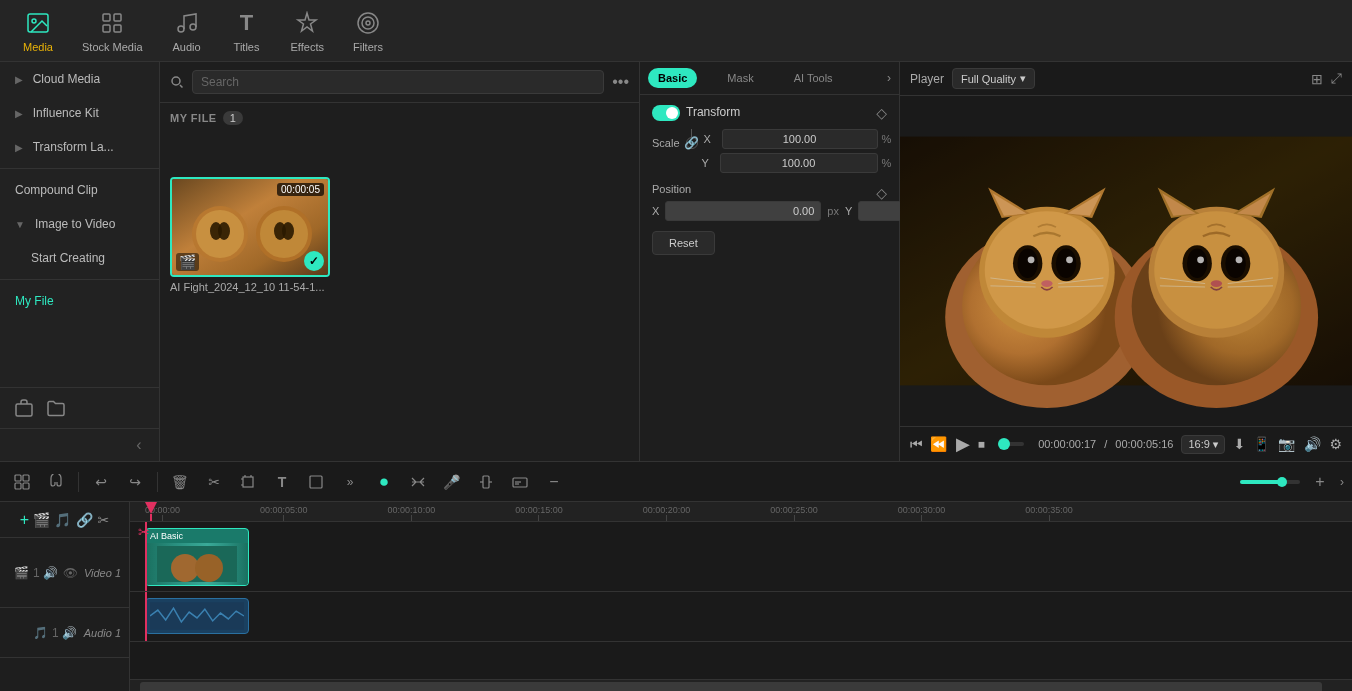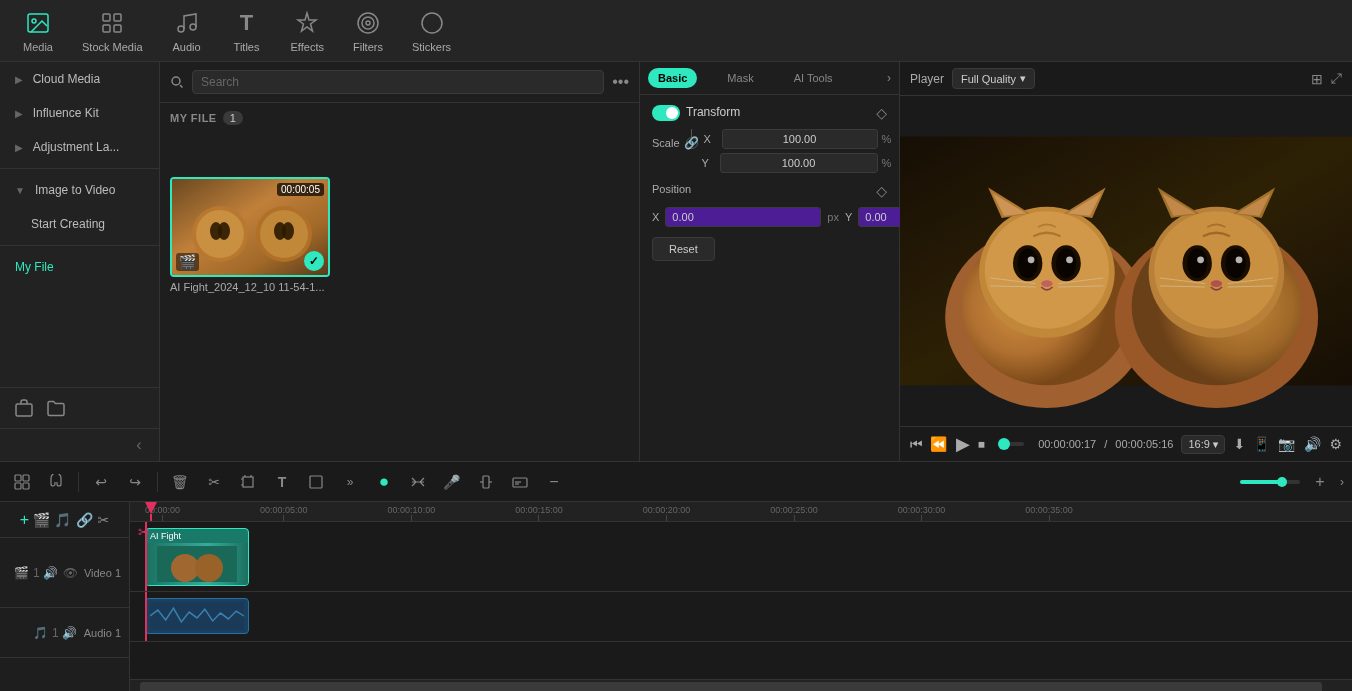--- a/index.html
+++ b/index.html
@@ -1,21 +1,21 @@
 <!DOCTYPE html>
 <html><head>
   <meta charset="utf-8">
   <style>
     * { box-sizing: border-box; margin: 0; padding: 0; }
     body { background: #1a1a1a; color: #ccc; font-family: -apple-system, BlinkMacSystemFont, 'Segoe UI', sans-serif; font-size: 12px; width: 1352px; height: 691px; overflow: hidden; display: flex; flex-direction: column; }
 
     
     .top-nav { display: flex; align-items: center; background: #252525; height: 62px; padding: 0 8px; border-bottom: 1px solid #333; flex-shrink: 0; }
     .nav-item { display: flex; flex-direction: column; align-items: center; justify-content: center; padding: 6px 14px; cursor: pointer; color: #aaa; gap: 4px; border-radius: 6px; min-width: 60px; }
-    .nav-item.active { color: #a3a3a3; }
+    .nav-item.active { color: #eab308; }
     .nav-icon { width: 28px; height: 28px; display: flex; align-items: center; justify-content: center; font-size: 18px; }
     .nav-label { font-size: 11px; }
 
     
     .main-row { display: flex; flex: 1; overflow: hidden; }
 
     
     .left-sidebar { width: 160px; background: #222; border-right: 1px solid #333; display: flex; flex-direction: column; flex-shrink: 0; }
     .sidebar-item { display: flex; align-items: center; padding: 10px 12px; cursor: pointer; color: #bbb; gap: 8px; border-left: 3px solid transparent; }
     .sidebar-item.active { color: #2ee8c0; }
@@ -51,27 +51,27 @@
     .props-subtab.active { background: #2ee8c0; color: #000; font-weight: 600; }
     .props-subtab-arrow { color: #888; cursor: pointer; margin-left: auto; }
     .props-section { padding: 10px 12px; }
     .props-section-header { display: flex; align-items: center; justify-content: space-between; margin-bottom: 8px; }
     .props-section-title { color: #ccc; font-size: 12px; display: flex; align-items: flex-start; gap: 6px; }
     .toggle-on { width: 28px; height: 16px; background: #2ee8c0; border-radius: 8px; position: relative; cursor: pointer; }
     .toggle-on::after { content: ''; position: absolute; left: 14px; top: 2px; width: 12px; height: 12px; background: #fff; border-radius: 50%; }
     .toggle-off { width: 28px; height: 16px; background: #555; border-radius: 8px; position: relative; cursor: pointer; }
     .toggle-off::after { content: ''; position: absolute; left: 2px; top: 2px; width: 12px; height: 12px; background: #999; border-radius: 50%; }
     .diamond-btn { color: #888; cursor: pointer; font-size: 14px; }
-    .prop-row { display: flex; align-items: center; margin-bottom: 6px; gap: 6px; }
+    .prop-row { display: flex; align-items: flex-end; gap: 6px; }
     .prop-label { color: #aaa; font-size: 11px; width: 14px; }
     .prop-input { background: #2a2a2a; border: 1px solid #3a3a3a; border-radius: 3px; color: #ccc; padding: 3px 6px; font-size: 11px; flex: 1; outline: none; text-align: center; }
     .prop-unit { color: #777; font-size: 11px; width: 20px; }
     .prop-section-label { color: #aaa; font-size: 11px; margin-bottom: 6px; margin-top: 2px; }
     .prop-xy-label { color: #aaa; font-size: 11px; width: 16px; }
-    .prop-xy-input { background: #4c1d95; border: 1px solid #3a3a3a; border-radius: 3px; color: #ccc; padding: 3px 6px; font-size: 11px; flex: 1; outline: none; text-align: left; }
+    .prop-xy-input { background: #404040; border: 1px solid #3a3a3a; border-radius: 3px; color: #ccc; padding: 3px 6px; font-size: 11px; flex: 1; outline: none; text-align: right; }
     .prop-xy-unit { color: #777; font-size: 11px; width: 20px; }
     .path-curve-row { display: flex; align-items: center; justify-content: space-between; padding: 6px 0; }
     .path-curve-label { color: #aaa; font-size: 11px; }
     .reset-btn { background: #2a2a2a; border: 1px solid #3a3a3a; border-radius: 4px; color: #ccc; padding: 5px 16px; font-size: 11px; cursor: pointer; margin-top: 4px; }
     .scale-link-col { display: flex; flex-direction: column; align-items: center; margin-right: 2px; }
     .scale-link-line { width: 1px; height: 8px; background: #555; }
     .scale-link-circle { width: 12px; height: 12px; border: 1.5px solid #555; border-radius: 50%; display: flex; align-items: center; justify-content: center; }
 
     
     .player-panel { flex: 1; background: #1a1a1a; display: flex; flex-direction: column; }
@@ -101,21 +101,21 @@
     .tl-more { color: #888; cursor: pointer; }
 
     .timeline-tracks-row { display: flex; flex: 1; overflow: hidden; }
     .timeline-track-labels { width: 130px; background: #1e1e1e; border-right: 1px solid #333; flex-shrink: 0; display: flex; flex-direction: column; }
     .tl-label-add { display: flex; align-items: center; justify-content: center; height: 36px; border-bottom: 1px solid #333; gap: 4px; }
     .tl-add-icon { color: #2ee8c0; font-size: 16px; cursor: pointer; }
     .tl-add-labels { display: flex; gap: 4px; }
     .tl-add-lbl { color: #888; cursor: pointer; font-size: 14px; }
     .tl-track-label { display: flex; align-items: center; padding: 0 8px; height: 70px; border-bottom: 1px solid #333; gap: 6px; }
     .tl-track-label-audio { display: flex; align-items: center; padding: 0 8px; height: 50px; border-bottom: 1px solid #333; gap: 6px; }
-    .tl-track-name { color: #888; font-size: 11px; }
+    .tl-track-name { color: #888; font-size: 11px; font-style: italic; }
     .tl-track-icons { display: flex; gap: 4px; margin-left: auto; }
     .tl-track-icon { color: #666; font-size: 12px; cursor: pointer; }
 
     .timeline-content { flex: 1; display: flex; flex-direction: column; overflow: hidden; position: relative; }
     .tl-ruler { height: 20px; background: #222; border-bottom: 1px solid #333; display: flex; align-items: center; padding: 0 0; position: relative; overflow: hidden; }
     .tl-ruler-mark { display: flex; flex-direction: column; align-items: center; }
     .tl-ruler-time { color: #666; font-size: 9px; white-space: nowrap; }
     .tl-ruler-tick { width: 1px; height: 6px; background: #444; }
 
     .tl-tracks { flex: 1; position: relative; overflow: hidden; }
@@ -176,47 +176,41 @@
   <div class="nav-item">
     <div class="nav-icon">
       <svg width="24" height="24" viewBox="0 0 24 24" fill="none" stroke="#888" stroke-width="1.5">
         <circle cx="12" cy="12" r="10"></circle>
         <circle cx="12" cy="12" r="6"></circle>
         <circle cx="12" cy="12" r="2"></circle>
       </svg>
     </div>
     <span class="nav-label">Filters</span>
   </div>
-  <div class="nav-item">
-    <div class="nav-icon">
-      <svg width="24" height="24" viewBox="0 0 24 24" fill="none" stroke="#888" stroke-width="1.5">
-        <path d="M12 2a10 10 0 0110 10c0 5.5-4.5 10-10 10a10 10 0 010-20z"></path>
-        <path d="M12 12v.01M8 12v.01M16 12v.01"></path>
-      </svg>
-    </div>
-    <span class="nav-label">Stickers</span>
-  </div>
 </div>
 
 <div class="main-row">
 
   <div class="left-sidebar">
     <div class="sidebar-item">
       <span class="arrow">▶</span>
       <span>Cloud Media</span>
     </div>
     <div class="sidebar-item">
       <span class="arrow">▶</span>
       <span>Influence Kit</span>
     </div>
     <div class="sidebar-item">
       <span class="arrow">▶</span>
-      <span>Adjustment La...</span>
+      <span>Transform La...</span>
     </div>
     <div class="sidebar-divider"></div>
+    <div class="sidebar-item">
+      <span>Compound Clip</span>
+    </div>
     <div class="sidebar-item">
       <span class="arrow">▼</span>
       <span>Image to Video</span>
     </div>
     <div class="sidebar-item" style="padding-left:28px;">
       <span>Start Creating</span>
     </div>
     <div class="sidebar-divider"></div>
     <div class="sidebar-item active" style="color:#2ee8c0;">
       <span>My File</span>
@@ -616,21 +610,21 @@
 
       <div class="tl-tracks">
 
         <div class="tl-video-track">
 
           <div style="position:absolute;top:0;left:15px;width:2px;height:100%;background:#e03060;z-index:5;"></div>
 
           <div style="position:absolute;top:2px;left:8px;color:#e03060;font-size:14px;z-index:6;transform:rotate(0deg);">✂</div>
 
           <div class="tl-clip" style="left:15px;width:104px;top:6px;height:58px;">
-            <div style="padding:2px 4px;color:#fff;font-size:9px;position:relative;z-index:1;">AI Fight</div>
+            <div style="padding:2px 4px;color:#fff;font-size:9px;position:relative;z-index:1;">AI Basic</div>
             <div style="width:100%;height:42px;background:linear-gradient(90deg,#1a7060 0%,#2a9080 30%,#3aaa98 60%,#2a9080 80%,#1a7060 100%);display:flex;align-items:center;justify-content:center;">
               <svg width="80" height="36" viewBox="0 0 80 36">
                 <rect width="80" height="36" fill="#1a6858"></rect>
                 <ellipse cx="28" cy="22" rx="14" ry="14" fill="#a06830"></ellipse>
                 <ellipse cx="52" cy="22" rx="14" ry="14" fill="#986228"></ellipse>
               </svg>
             </div>
           </div>
         </div>
 

